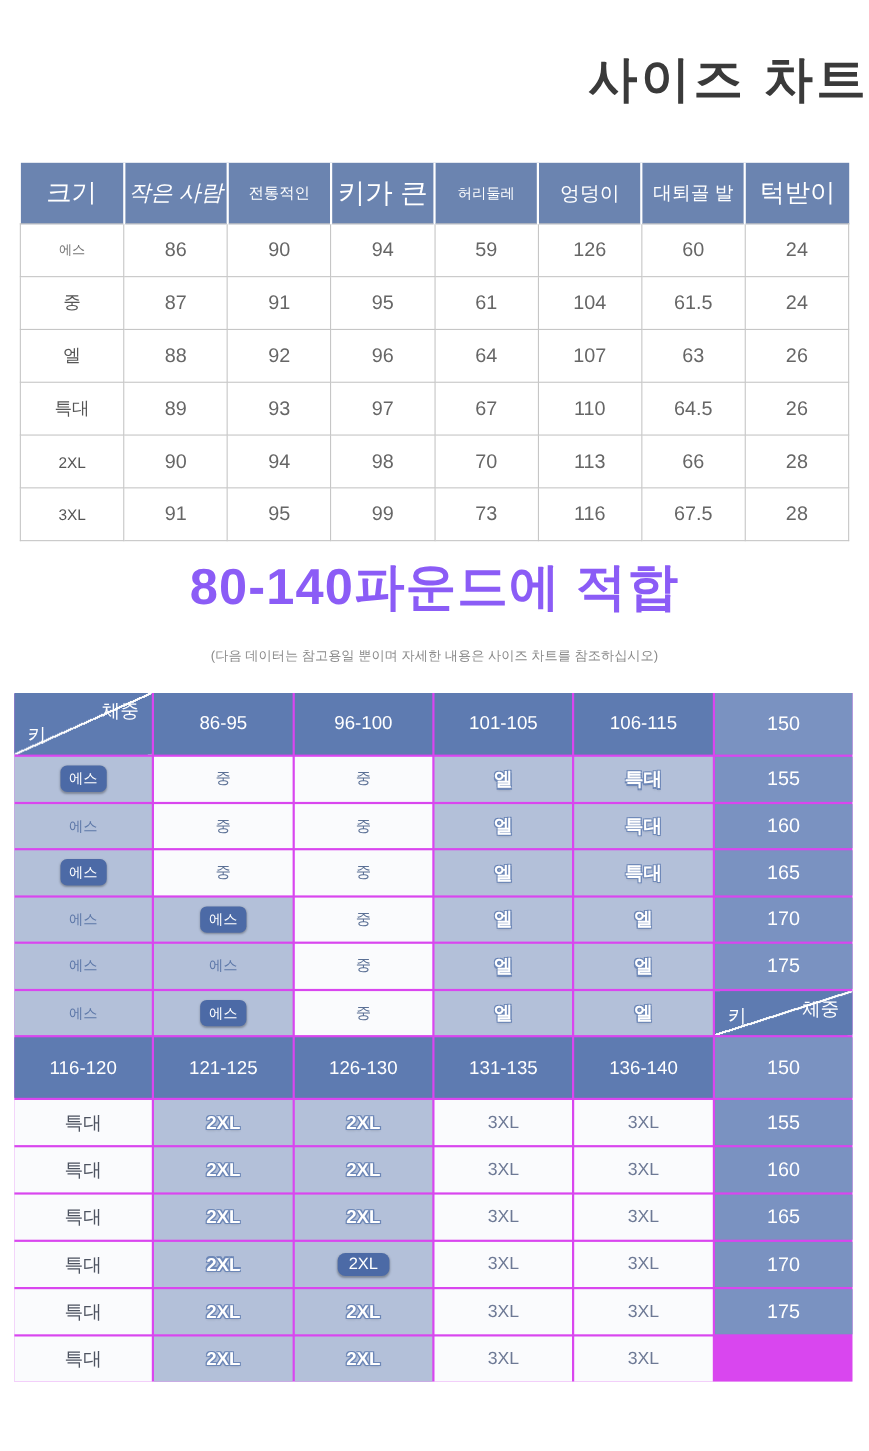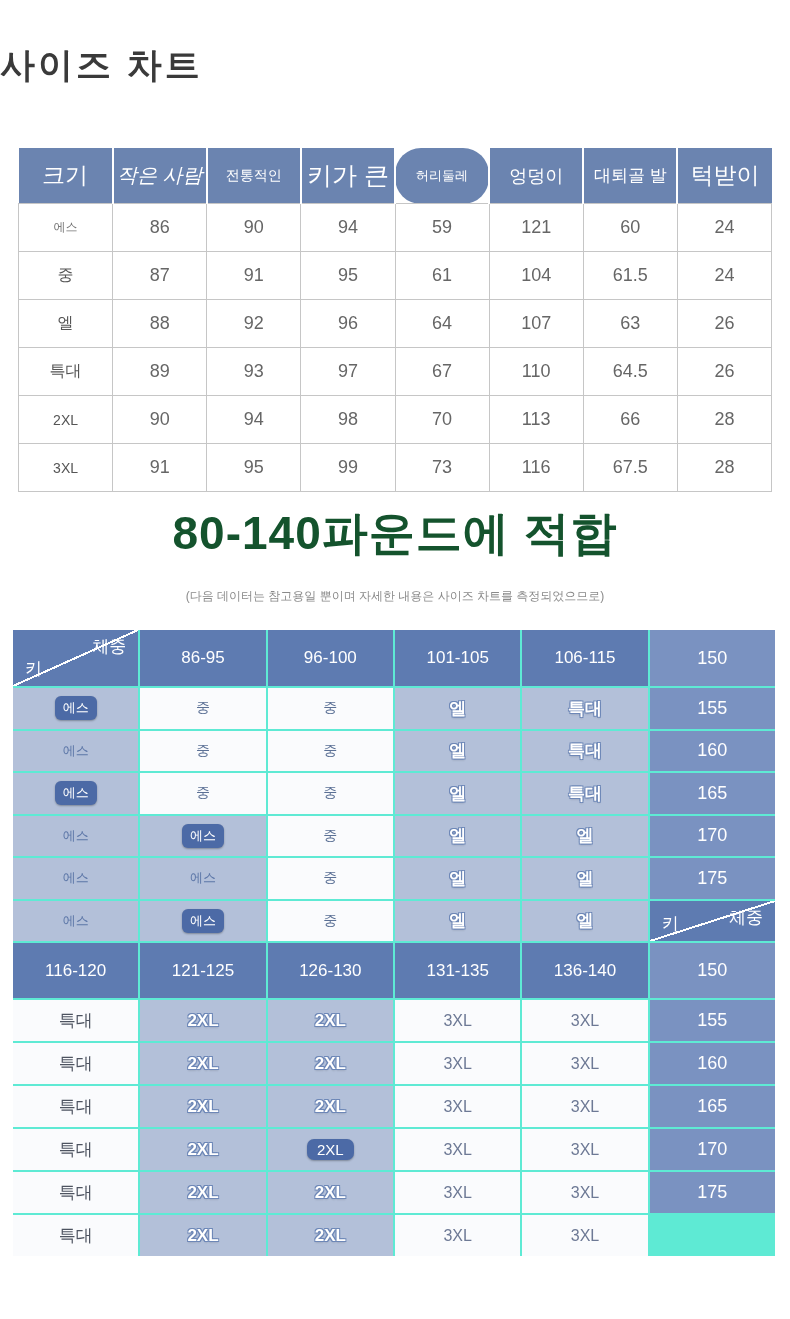--- a/index.html
+++ b/index.html
@@ -1,50 +1,50 @@
 <!DOCTYPE html>
 <html><head>
 <meta charset="utf-8">
 <style>
   html,body{margin:0;padding:0;background:#fff;}
   body{width:790px;height:1319px;font-family:"Liberation Sans","DejaVu Sans",sans-serif;}
   .page{position:relative;width:790px;height:1319px;background:#ffffff;overflow:hidden;}
 
-  .title1{position:absolute;top:42px;left:0;right:0;text-align:left;
-          font-size:35px;font-weight:600;color:#3a3a3a;letter-spacing:3px;}
+  .title1{position:absolute;top:42px;left:0;right:0;text-align:right;
+          font-size:45px;font-weight:600;color:#3a3a3a;letter-spacing:3px;}
   .note1{position:absolute;top:110px;left:0;right:0;text-align:center;
          font-size:13px;color:#787878;}
 
   
   table.t1{position:absolute;top:148px;left:18px;width:754px;
            border-collapse:collapse;table-layout:fixed;}
   table.t1 thead th{height:53px;background:#6b84b0;color:#fff;font-weight:normal;
                     border-right:2px solid #fff;vertical-align:middle;text-align:center;}
   table.t1 thead th:last-child{border-right:none;}
   .h0{font-size:23px;} .h1{font-size:20px;font-style:italic;} .h2{font-size:14px;}
-  .h3{font-size:25px;font-weight:bold;} .h4{font-size:13px;border-radius:26px;}
+  .h3{font-size:25px;font-weight:bold;} .h4{font-size:13px;}
   .h5{font-size:18px;} .h6{font-size:17px;} .h7{font-size:23px;}
   table.t1 tbody td{height:45px;background:#fff;border:1px solid #c6c6c6;
                     text-align:center;vertical-align:middle;}
   .num{font-size:18px;color:#666;}
   .lab-s{font-size:12px;color:#777;}
   .lab{font-size:16px;color:#555;}
   .lab-latin{font-size:14px;color:#555;}
 
   
   .title2{position:absolute;top:503px;left:0;right:0;text-align:center;
-          font-size:46px;font-weight:600;color:#14532d;letter-spacing:1px;}
+          font-size:46px;font-weight:600;color:#8b5cf6;letter-spacing:1px;}
   .note2{position:absolute;top:588px;left:0;right:0;text-align:center;
          font-size:12px;color:#8a8a8a;}
 
   
   .matrix{position:absolute;top:630px;left:13px;width:762px;
           display:grid;grid-template-columns:repeat(6,1fr);
           grid-template-rows:56px repeat(6,40.5px) 55px repeat(6,41px);
-          gap:2px;background:#5eead4;}
+          gap:2px;background:#d946ef;}
   .cell{display:flex;align-items:center;justify-content:center;}
   .mh{background:#5e7bb1;color:#fff;font-size:17px;}
   .diag{position:relative;background:
         linear-gradient(to bottom right,transparent calc(50% - 1px),
         #fff calc(50% - 1px),#fff calc(50% + 1px),transparent calc(50% + 1px)),#5e7bb1;}
   .axis-w{position:absolute;top:5px;right:12px;font-size:17px;}
   .axis-h{position:absolute;bottom:6px;left:12px;font-size:17px;}
   .hrow{background:#7a92c1;color:#fff;font-size:18px;}
   .light{background:#b3c0d9;}
   .white{background:#fafbfd;}
@@ -80,21 +80,21 @@
         <th class="h7">턱받이</th>
       </tr>
     </thead>
     <tbody>
       <tr>
         <td class="lab-s">에스</td>
         <td class="num">86</td>
         <td class="num">90</td>
         <td class="num">94</td>
         <td class="num">59</td>
-        <td class="num">121</td>
+        <td class="num">126</td>
         <td class="num">60</td>
         <td class="num">24</td>
       </tr>
       <tr>
         <td class="lab">중</td>
         <td class="num">87</td>
         <td class="num">91</td>
         <td class="num">95</td>
         <td class="num">61</td>
         <td class="num">104</td>
@@ -138,21 +138,21 @@
         <td class="num">99</td>
         <td class="num">73</td>
         <td class="num">116</td>
         <td class="num">67.5</td>
         <td class="num">28</td>
       </tr>
     </tbody>
   </table>
 
   <div class="title2">80-140파운드에 적합</div>
-  <div class="note2">(다음 데이터는 참고용일 뿐이며 자세한 내용은 사이즈 차트를 측정되었으므로)</div>
+  <div class="note2">(다음 데이터는 참고용일 뿐이며 자세한 내용은 사이즈 차트를 참조하십시오)</div>
 
   <div class="matrix">
 
     <div class="cell mh diag">
       <span class="axis-w">체중</span>
       <span class="axis-h">키</span>
     </div>
     <div class="cell mh">86-95</div>
     <div class="cell mh">96-100</div>
     <div class="cell mh">101-105</div>

